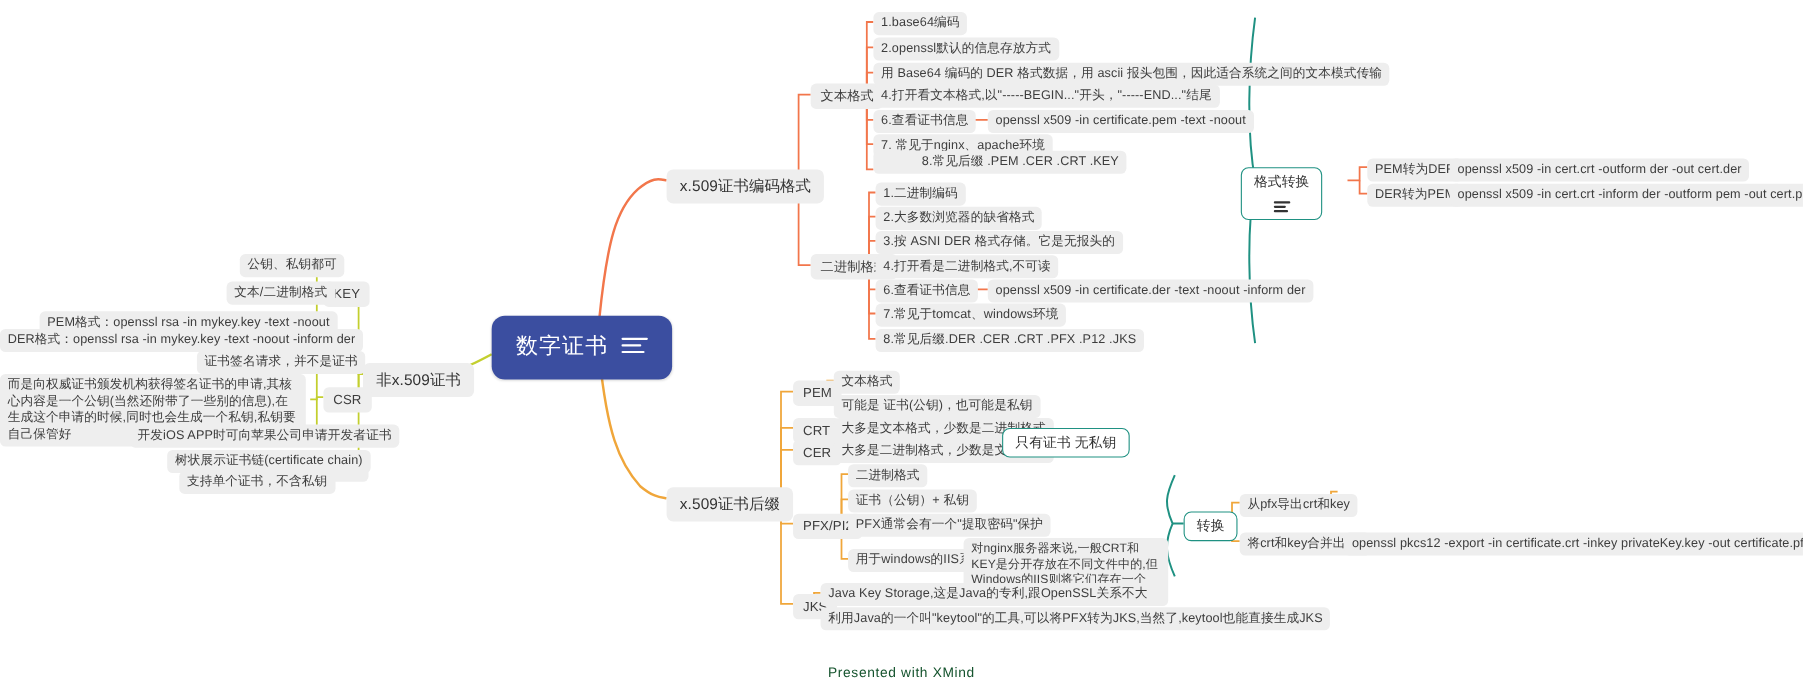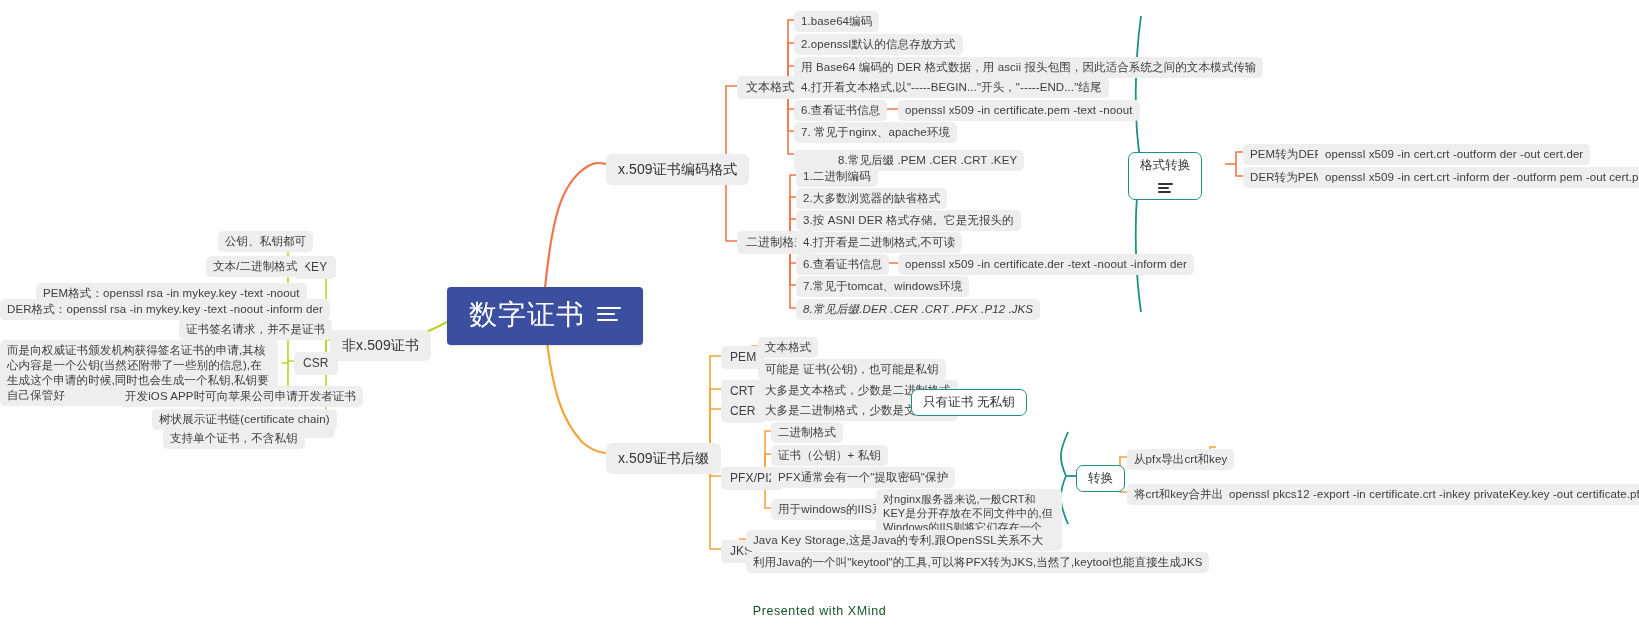--- a/index.html
+++ b/index.html
@@ -24,22 +24,22 @@
     line-height:15px;
     white-space:nowrap;
     letter-spacing:.1px;
   }
   .node.wrap{white-space:normal;}
 
   
   .root{
     background:#3b4ea0;
     color:#ffffff;
-    border-radius:4px;
-    font-size:28px;
+    border-radius:12px;
+    font-size:20px;
     line-height:34px;
     padding:11px 22px 13px 22px;
     letter-spacing:1px;
     display:flex;align-items:center;gap:12px;
     box-shadow:0 1px 2px rgba(0,0,0,.12);
   }
 
   
   .lv1{
     font-size:14px;
@@ -196,30 +196,30 @@
   <div class="node lv2" style="left:737px;top:76px;">文本格式</div>
   <div class="node lv2" style="left:737px;top:231px;">二进制格式</div>
 
   <div class="node" style="left:794px;top:11px;">1.base64编码</div>
   <div class="node" style="left:794px;top:34px;">2.openssl默认的信息存放方式</div>
   <div class="node" style="left:794px;top:57px;">用 Base64 编码的 DER 格式数据，用 ascii 报头包围，因此适合系统之间的文本模式传输</div>
   <div class="node" style="left:794px;top:77px;">4.打开看文本格式,以"-----BEGIN..."开头，"-----END..."结尾</div>
   <div class="node" style="left:794px;top:100px;">6.查看证书信息</div>
   <div class="node" style="left:898px;top:100px;">openssl x509 -in certificate.pem -text -noout</div>
   <div class="node" style="left:794px;top:122px;">7. 常见于nginx、apache环境</div>
-  <div class="node" style="left:794px;top:150px;padding-left:44px;">8.常见后缀 .PEM .CER .CRT .KEY</div>
+  <div class="node" style="left:794px;top:137px;padding-left:44px;">8.常见后缀 .PEM .CER .CRT .KEY</div>
 
   <div class="node" style="left:796px;top:166px;">1.二进制编码</div>
   <div class="node" style="left:796px;top:188px;">2.大多数浏览器的缺省格式</div>
   <div class="node" style="left:796px;top:210px;">3.按 ASNI DER 格式存储。它是无报头的</div>
   <div class="node" style="left:796px;top:232px;">4.打开看是二进制格式,不可读</div>
   <div class="node" style="left:796px;top:254px;">6.查看证书信息</div>
   <div class="node" style="left:898px;top:254px;">openssl x509 -in certificate.der  -text -noout -inform der</div>
   <div class="node" style="left:796px;top:276px;">7.常见于tomcat、windows环境</div>
-  <div class="node" style="left:796px;top:299px;font-style:italic;">8.常见后缀.DER .CER .CRT .PFX .P12 .JKS</div>
+  <div class="node" style="left:796px;top:299px;">8.常见后缀.DER .CER .CRT .PFX .P12 .JKS</div>
 
   <div class="node tealbox" style="left:1128px;top:152px;flex-direction:column;">
     <span>格式转换</span>
     <span class="notes-icon">
         <i></i>
         <i></i>
         <i></i>
       </span>
   </div>
   <div class="node" style="left:1243px;top:144px;">PEM转为DER</div>

